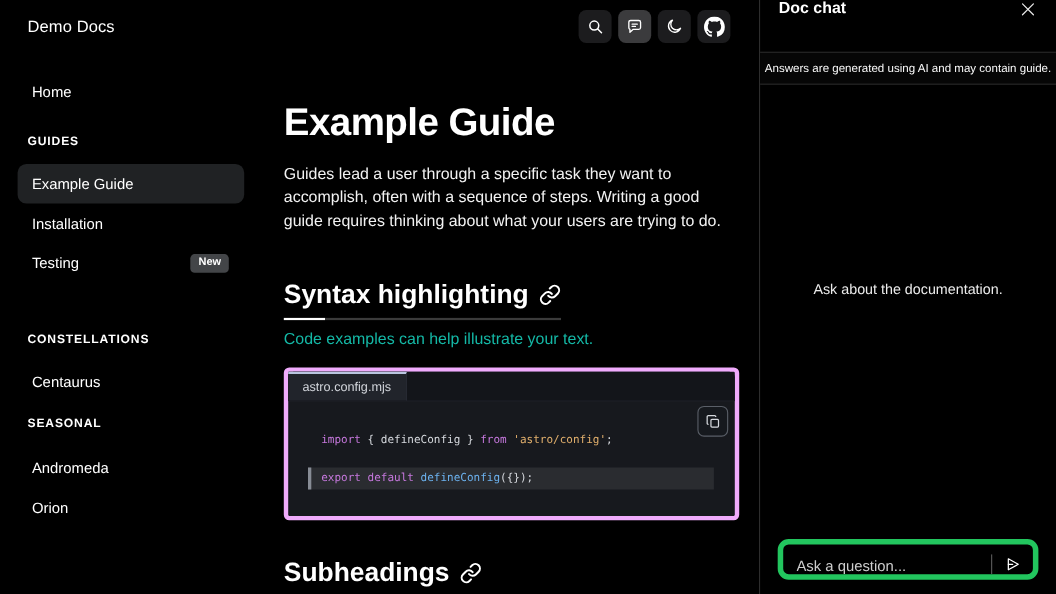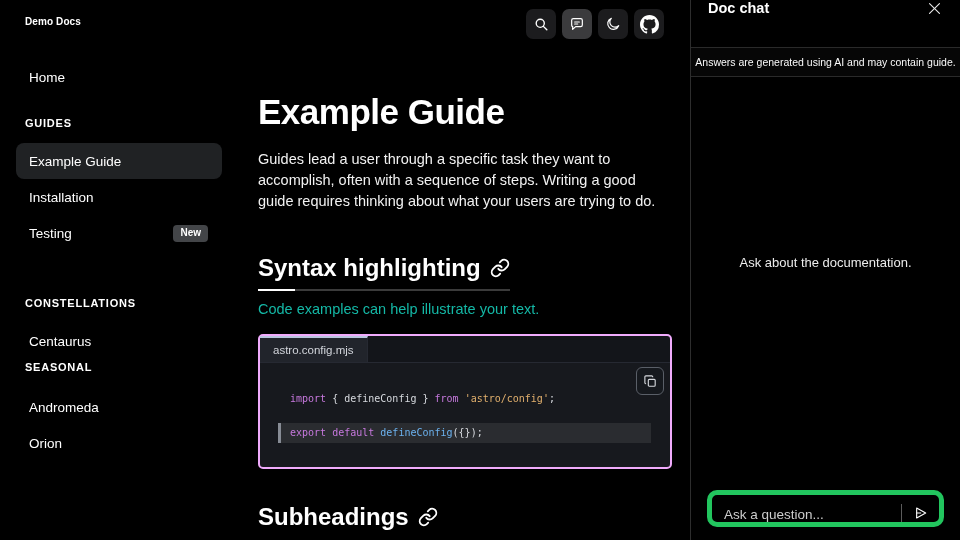--- a/index.html
+++ b/index.html
@@ -6,34 +6,34 @@
   html,body { margin:0; padding:0; }
   body {
     width:960px; height:540px; overflow:hidden;
     background:#000; color:#fff;
     font-family:"Liberation Sans", sans-serif;
   }
   .app { display:flex; width:960px; height:540px; }
 
   
   .sidebar { width:240px; flex:none; padding:16px 18px 0 16px; }
-  .brand { font-size:10px; font-weight:bold; padding-left:9px; letter-spacing:.1px; }
+  .brand { font-size:15px; font-weight:normal; padding-left:9px; letter-spacing:.1px; }
   .nav { margin-top:32px; }
   .nav-item {
     height:36px; display:flex; align-items:center; justify-content:space-between;
     padding:0 14px 0 13px; font-size:13.5px; border-radius:8px; cursor:pointer; color:#fff;
   }
   .nav-item.active { background:#202224; }
   .nav-home { margin-bottom:22px; }
   .group-label {
     font-size:11px; font-weight:bold; letter-spacing:.07em;
     padding-left:9px; margin:12px 0 14px;
   }
   .group-label.constellations { margin-top:46px; }
-  .group-label.seasonal { margin-top:2px; margin-bottom:16px; }
+  .group-label.seasonal { margin-top:14px; margin-bottom:16px; }
   .badge {
     background:#434548; color:#fff; font-size:10px; font-weight:bold;
     padding:2.5px 7px; border-radius:4px; line-height:1.2;text-align:right;
   }
 
   
   .main { flex:1; min-width:0; position:relative; padding:0 18px; }
   .toolbar { position:absolute; top:9px; right:26px; display:flex; gap:6px; }
   .icon-btn {
     width:30px; height:30px; border-radius:7px; background:#1c1c1e; border:none;
@@ -49,21 +49,21 @@
     display:flex; align-items:center; gap:9px;
   }
   .heading-rule {
     height:2px; margin-top:7px;
     background:linear-gradient(90deg, #ffffff 0 37px, #3b3b3b 37px);
   }
   .lead { font-size:14.5px; color:#14b8a6; margin:10px 0 0; }
 
   .code-block {
     margin-top:17px; width:100%;
-    border:2px solid #f0abfc; border-radius:5px; background:#17191e; position:relative;
+    border:4px solid #f0abfc; border-radius:5px; background:#17191e; position:relative;
   }
   .code-tabbar {
     background:#13151a; border-bottom:1px solid #262932;
     border-radius:5px 5px 0 0; display:flex; height:27px;
   }
   .code-tab {
     background:#21242b; border-top:2px solid #b9c5df; border-right:1px solid #262932;
     padding:0 13px; display:flex; align-items:center;
     font-size:11.5px; color:#d2d5db; cursor:pointer;
   }

